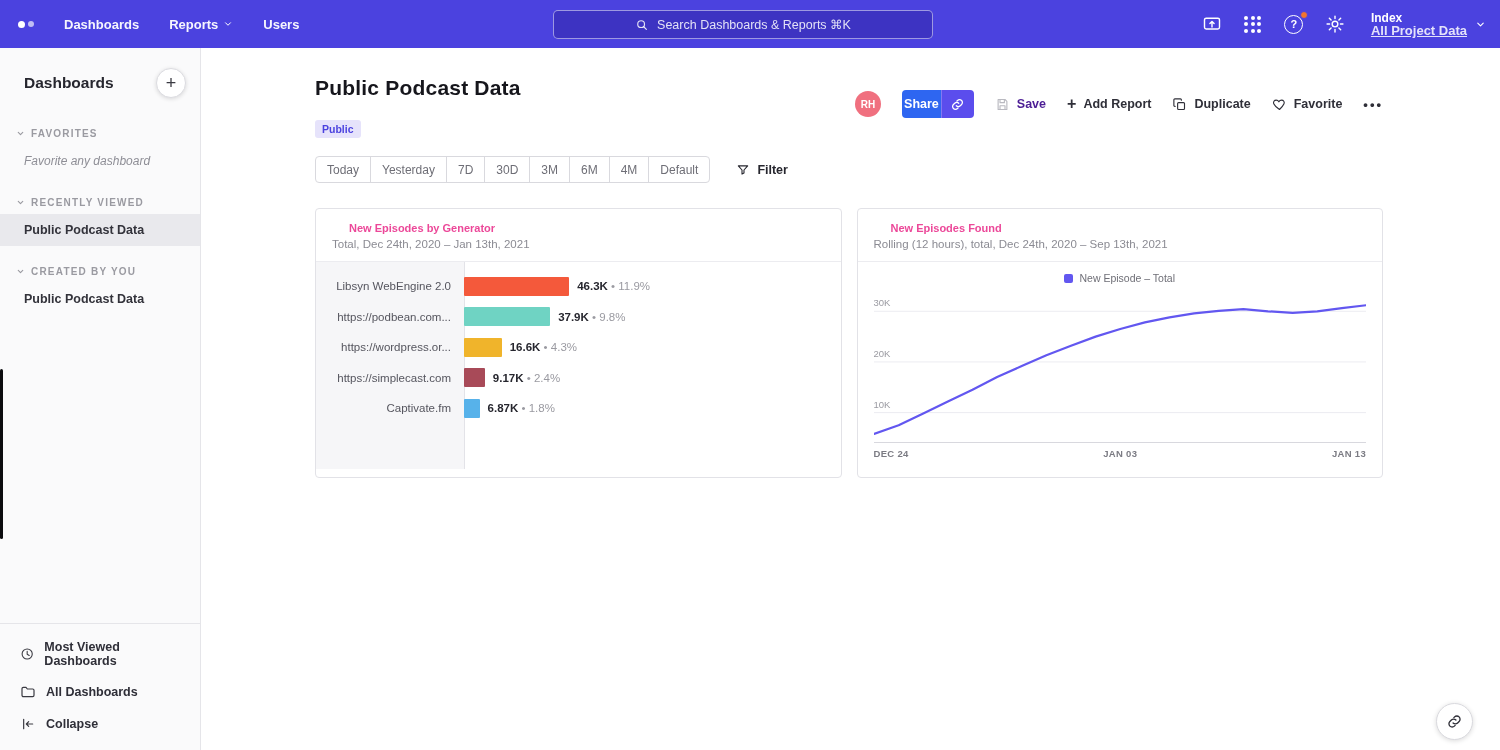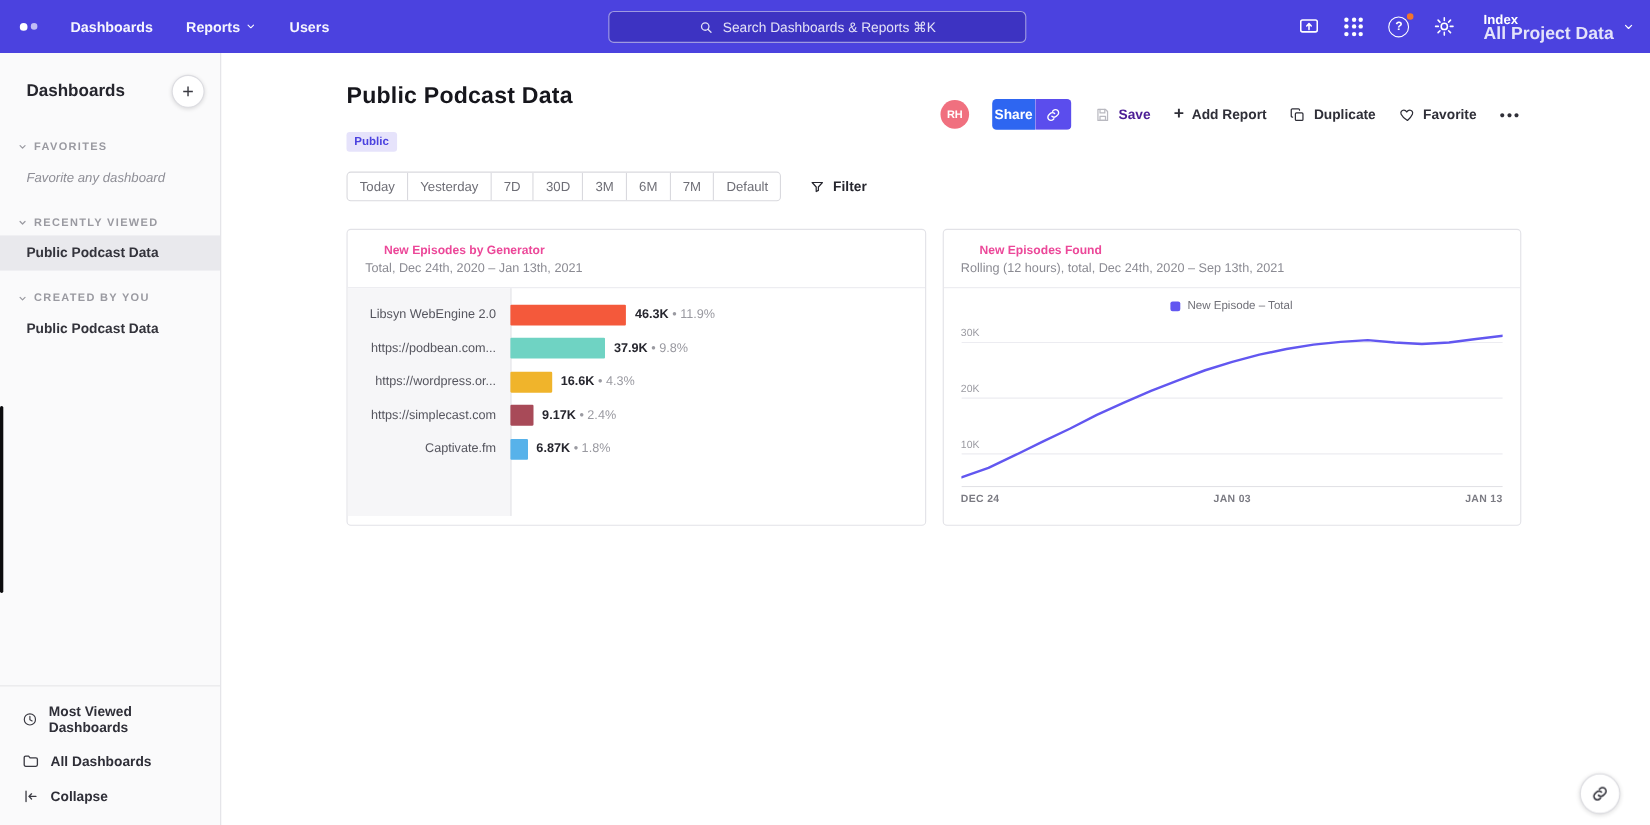--- a/index.html
+++ b/index.html
@@ -15,21 +15,21 @@
   .nav-link{font-size:13px;font-weight:bold;color:rgba(255,255,255,.95);display:flex;align-items:center;gap:5px;cursor:pointer;white-space:nowrap;}
   .search{position:absolute;left:553px;top:10px;width:380px;height:29px;border:1px solid rgba(255,255,255,.5);background:rgba(25,16,120,.28);border-radius:5px;display:flex;align-items:center;justify-content:center;gap:8px;font-size:12.5px;color:rgba(255,255,255,.85);cursor:text;}
   .nav-right{margin-left:auto;display:flex;align-items:center;gap:19px;padding-right:14px;}
   .nav-icon{width:22px;height:22px;display:flex;align-items:center;justify-content:center;cursor:pointer;position:relative;}
   .dots-grid{display:grid;grid-template-columns:repeat(3,4px);grid-template-rows:repeat(3,4px);gap:2.5px;}
   .dots-grid i{width:4px;height:4px;border-radius:50%;background:#fff;display:block;}
   .help-circle{width:19px;height:19px;border:1.6px solid #fff;border-radius:50%;font-size:11px;font-weight:bold;display:flex;align-items:center;justify-content:center;}
   .help-badge{position:absolute;top:-2px;right:-3px;width:8px;height:8px;border-radius:50%;background:#f2742c;border:1.5px solid #4b42df;}
   .project{display:flex;align-items:center;gap:8px;cursor:pointer;margin-left:6px;}
   .project-name{font-size:12px;font-weight:bold;line-height:14px;}
-  .project-sub{font-size:16px;font-weight:bold;opacity:.85;line-height:12px;}
+  .project-sub{font-size:13px;font-weight:bold;opacity:.85;line-height:12px;text-decoration:underline;}
 
   
   .sidebar{position:fixed;top:48px;left:0;bottom:0;width:201px;background:#fafafb;border-right:1px solid #e5e5e9;z-index:20;}
   .sb-header{display:flex;align-items:center;justify-content:space-between;padding:20px 14px 10px 24px;}
   .sb-title{font-size:15.5px;font-weight:bold;color:#26262e;}
   .plus-btn{width:30px;height:30px;border-radius:50%;background:#fff;border:1px solid #dcdce1;box-shadow:0 1px 4px rgba(0,0,0,.14);font-size:18px;line-height:1;color:#3a3a42;display:flex;align-items:center;justify-content:center;cursor:pointer;}
   .sb-section{margin-top:14px;}
   .sb-section-head{display:flex;align-items:center;gap:6px;padding:6px 16px;font-size:10px;font-weight:bold;letter-spacing:1.2px;color:#9a9aa1;cursor:pointer;}
   .sb-item{padding:9px 16px 9px 24px;font-size:12.5px;font-weight:bold;color:#33333b;cursor:pointer;white-space:nowrap;overflow:hidden;text-overflow:ellipsis;}
   .sb-item.hint{font-style:italic;font-weight:normal;color:#8e8e96;font-size:12px;}
@@ -278,21 +278,21 @@
   </div>
 
   <div class="toolbar">
     <div class="seg">
       <span class="seg-cell">Today</span>
       <span class="seg-cell">Yesterday</span>
       <span class="seg-cell">7D</span>
       <span class="seg-cell">30D</span>
       <span class="seg-cell">3M</span>
       <span class="seg-cell">6M</span>
-      <span class="seg-cell">7M</span>
+      <span class="seg-cell">4M</span>
       <span class="seg-cell">Default</span>
     </div>
     <span class="filter-btn">
       <svg width="14" height="14" viewBox="0 0 24 24" fill="none" stroke="#26262e" stroke-width="1.9" stroke-linecap="round" stroke-linejoin="round">
           <path d="M4 5h16l-6.3 7v5.3L10.3 19v-7L4 5z"></path>
         </svg>
       <span>Filter</span>
     </span>
   </div>
 

